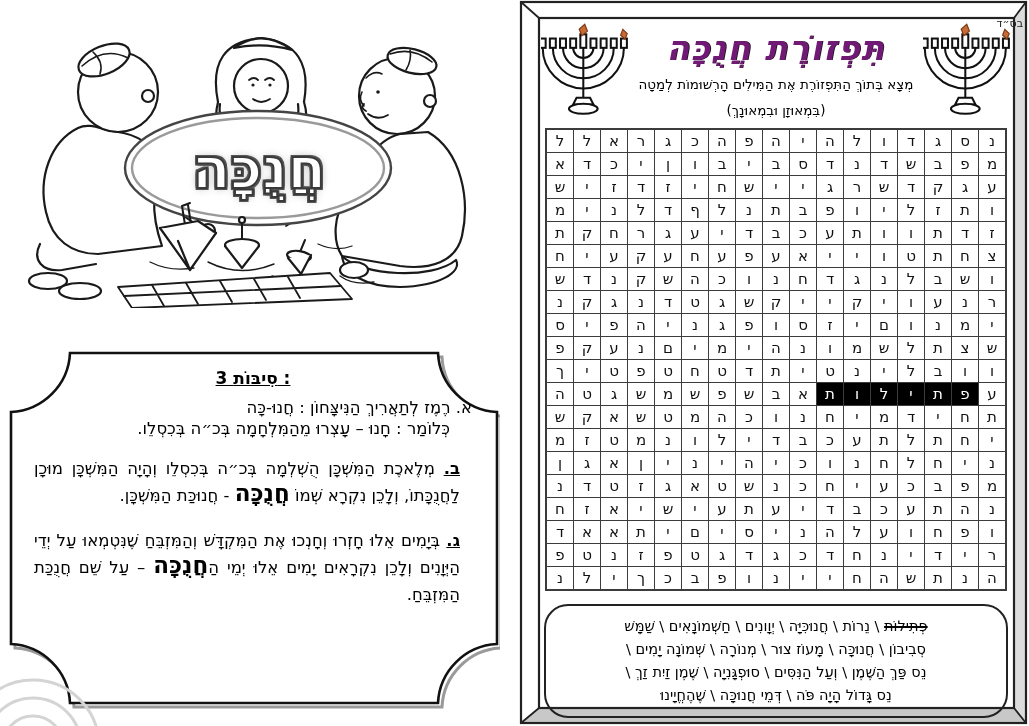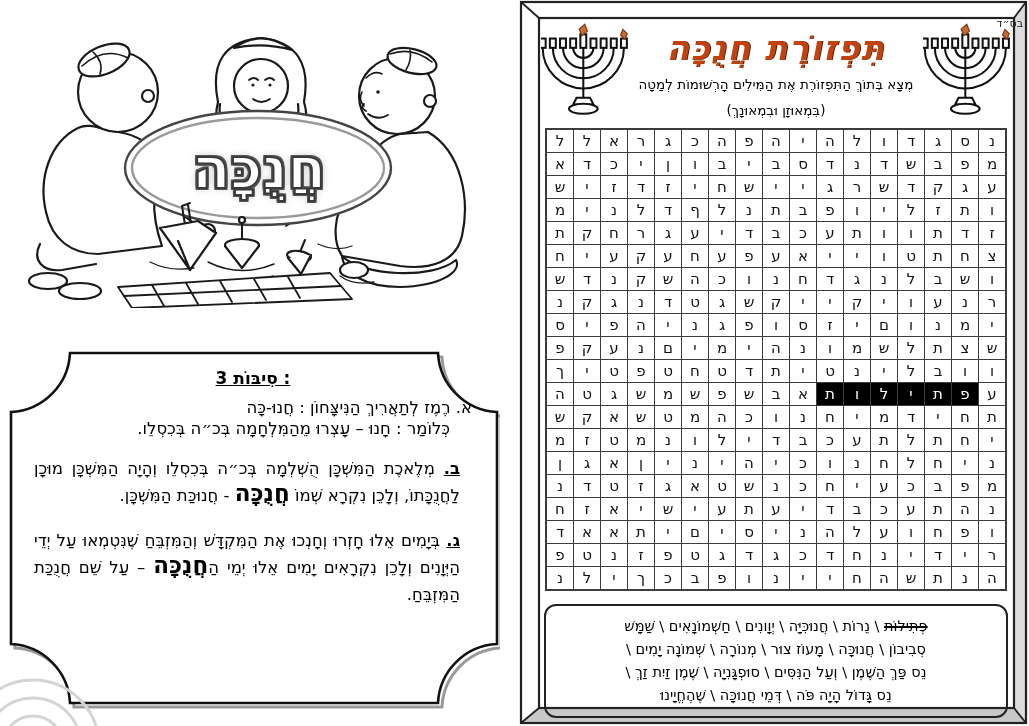--- a/index.html
+++ b/index.html
@@ -29,31 +29,31 @@
 
   
   .right-page{position:absolute;left:519px;top:0;width:510px;height:726px;}
   .frame-svg{position:absolute;left:0;top:0;width:510px;height:726px;}
   .bsd{position:absolute;top:17px;right:6px;font-size:11px;direction:rtl;color:#222;}
   .rp-content{position:absolute;left:22px;top:20px;width:470px;height:686px;}
   .rp-header{display:flex;justify-content:space-between;align-items:flex-start;height:104px;}
   .menorah{width:88px;height:98px;flex:0 0 auto;}
   .header-center{flex:1;text-align:center;direction:rtl;}
   .puzzle-title{font-size:34px;font-weight:bold;font-style:italic;letter-spacing:1px;
-    margin-top:8px;color:#c2410c;text-shadow:0.7px 0 #111;}
+    margin-top:8px;color:#701a75;text-shadow:0.7px 0 #111;}
   .puzzle-sub{font-size:13.5px;margin-top:8px;white-space:nowrap;}
   .puzzle-sub2{font-size:13.5px;margin-top:10px;}
   .ws-grid{margin:4px auto 0 auto;width:462px;display:grid;direction:rtl;
     grid-template-columns:repeat(17,26px);grid-auto-rows:22px;gap:1px;
     background:#3c3c3c;padding:2px;box-sizing:border-box;}
   .cell{background:#fff;display:flex;align-items:center;justify-content:center;
     font-size:15px;color:#111;}
   .cell.hl{background:var(--hl,#000);color:#fff;}
   .word-bank{margin:13px auto 0 auto;width:464px;box-sizing:border-box;border:2px solid #222;
-    border-radius:12px;padding:9px 12px;direction:rtl;text-align:center;
+    border-radius:24px;padding:9px 12px;direction:rtl;text-align:center;
     font-size:14.5px;line-height:1.58;color:#000;}
   .struck{text-decoration:line-through;text-decoration-thickness:2px;}
 </style>
 </head>
 <body>
 
 <div class="sheet">
 
   <div class="left-page">
 

